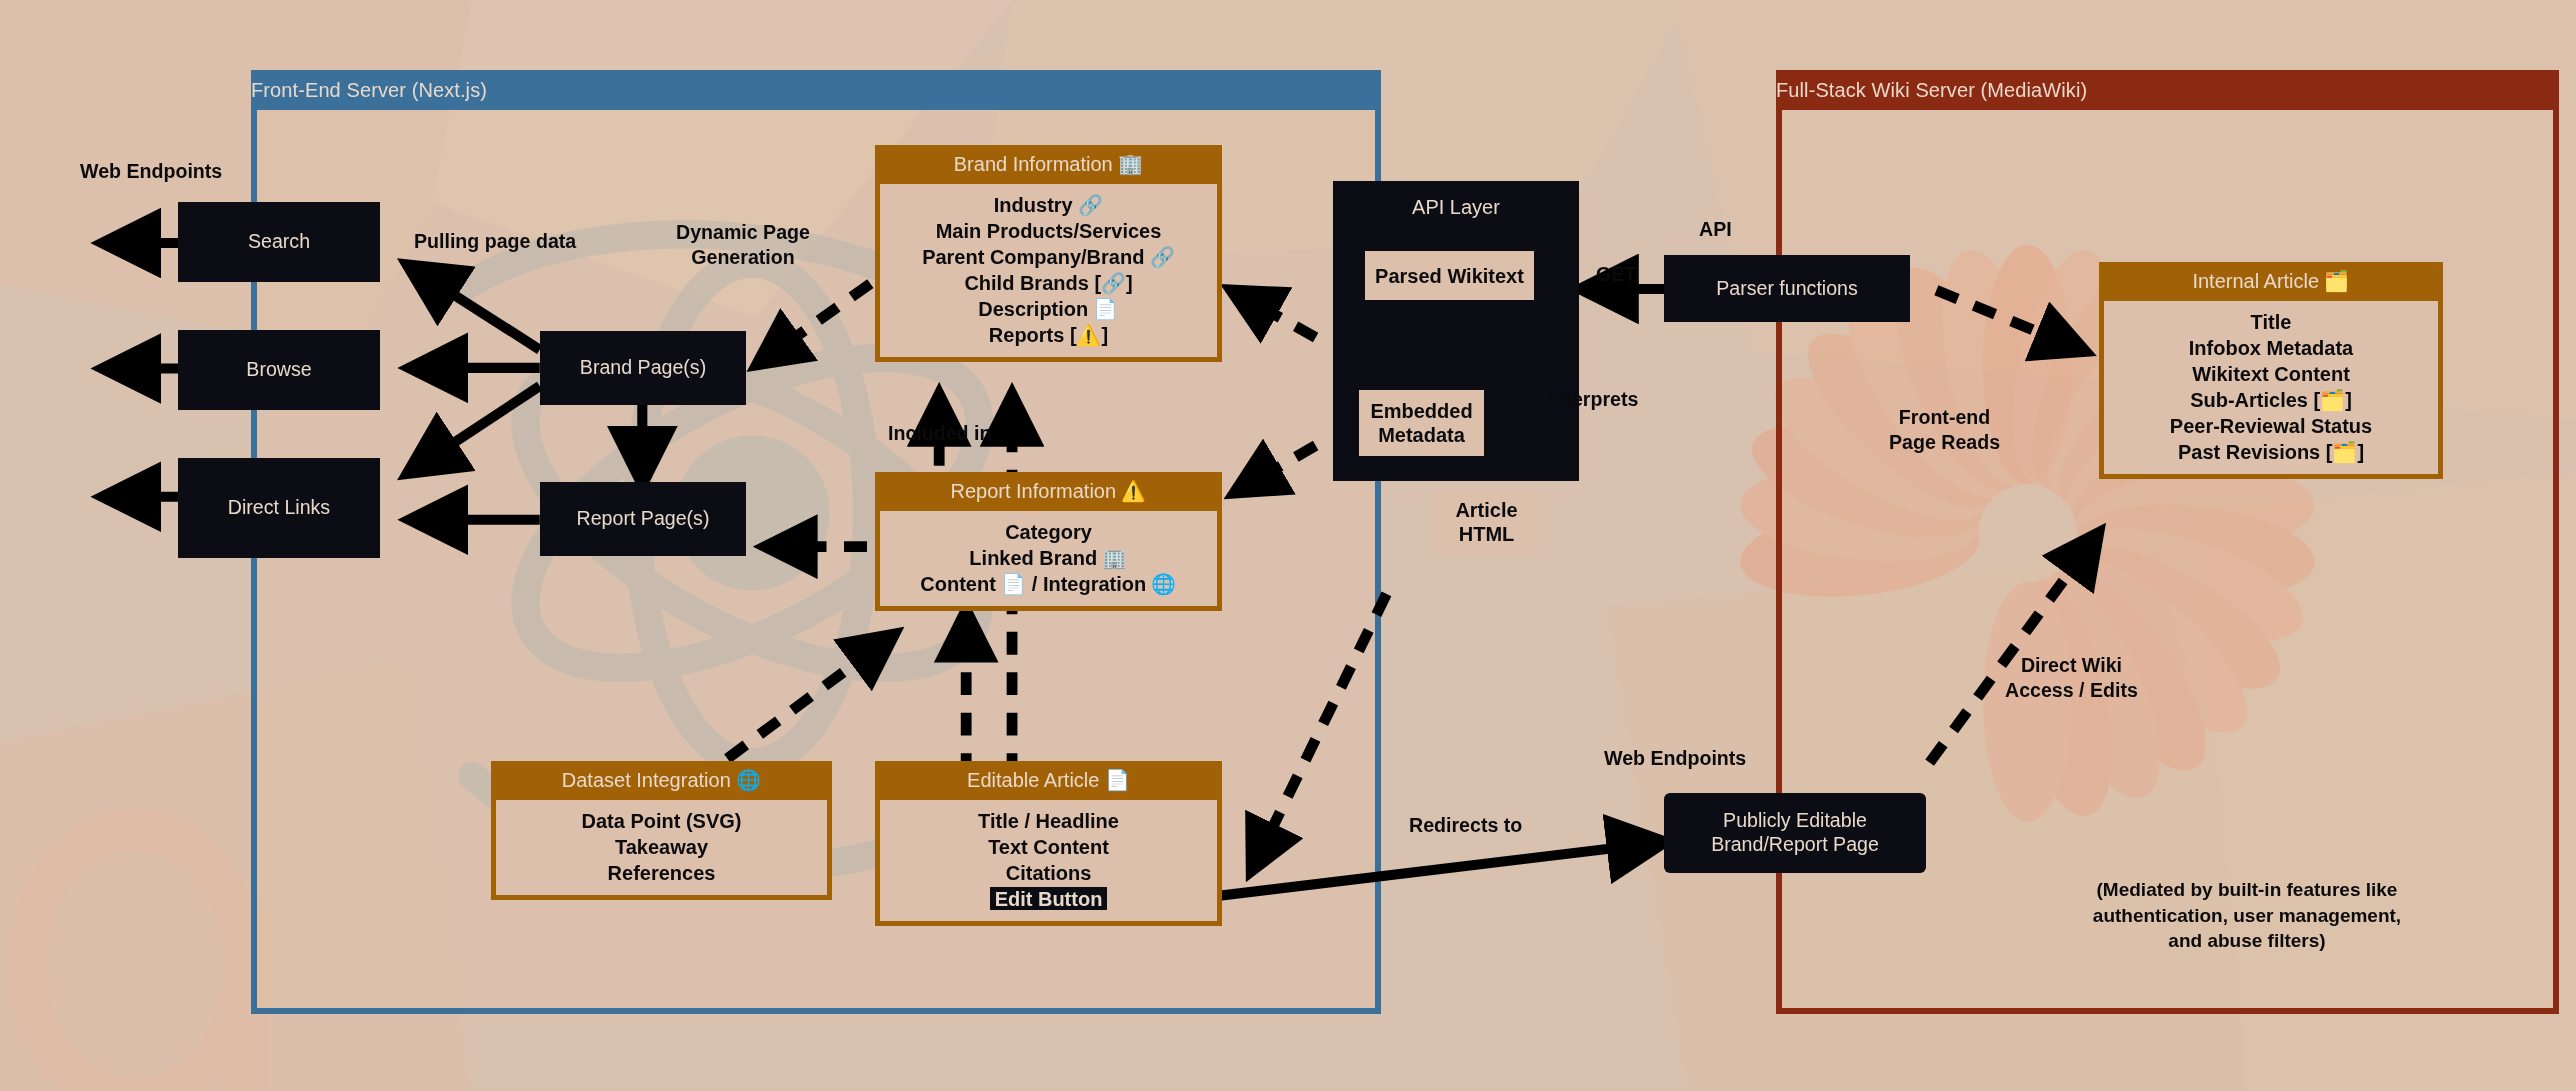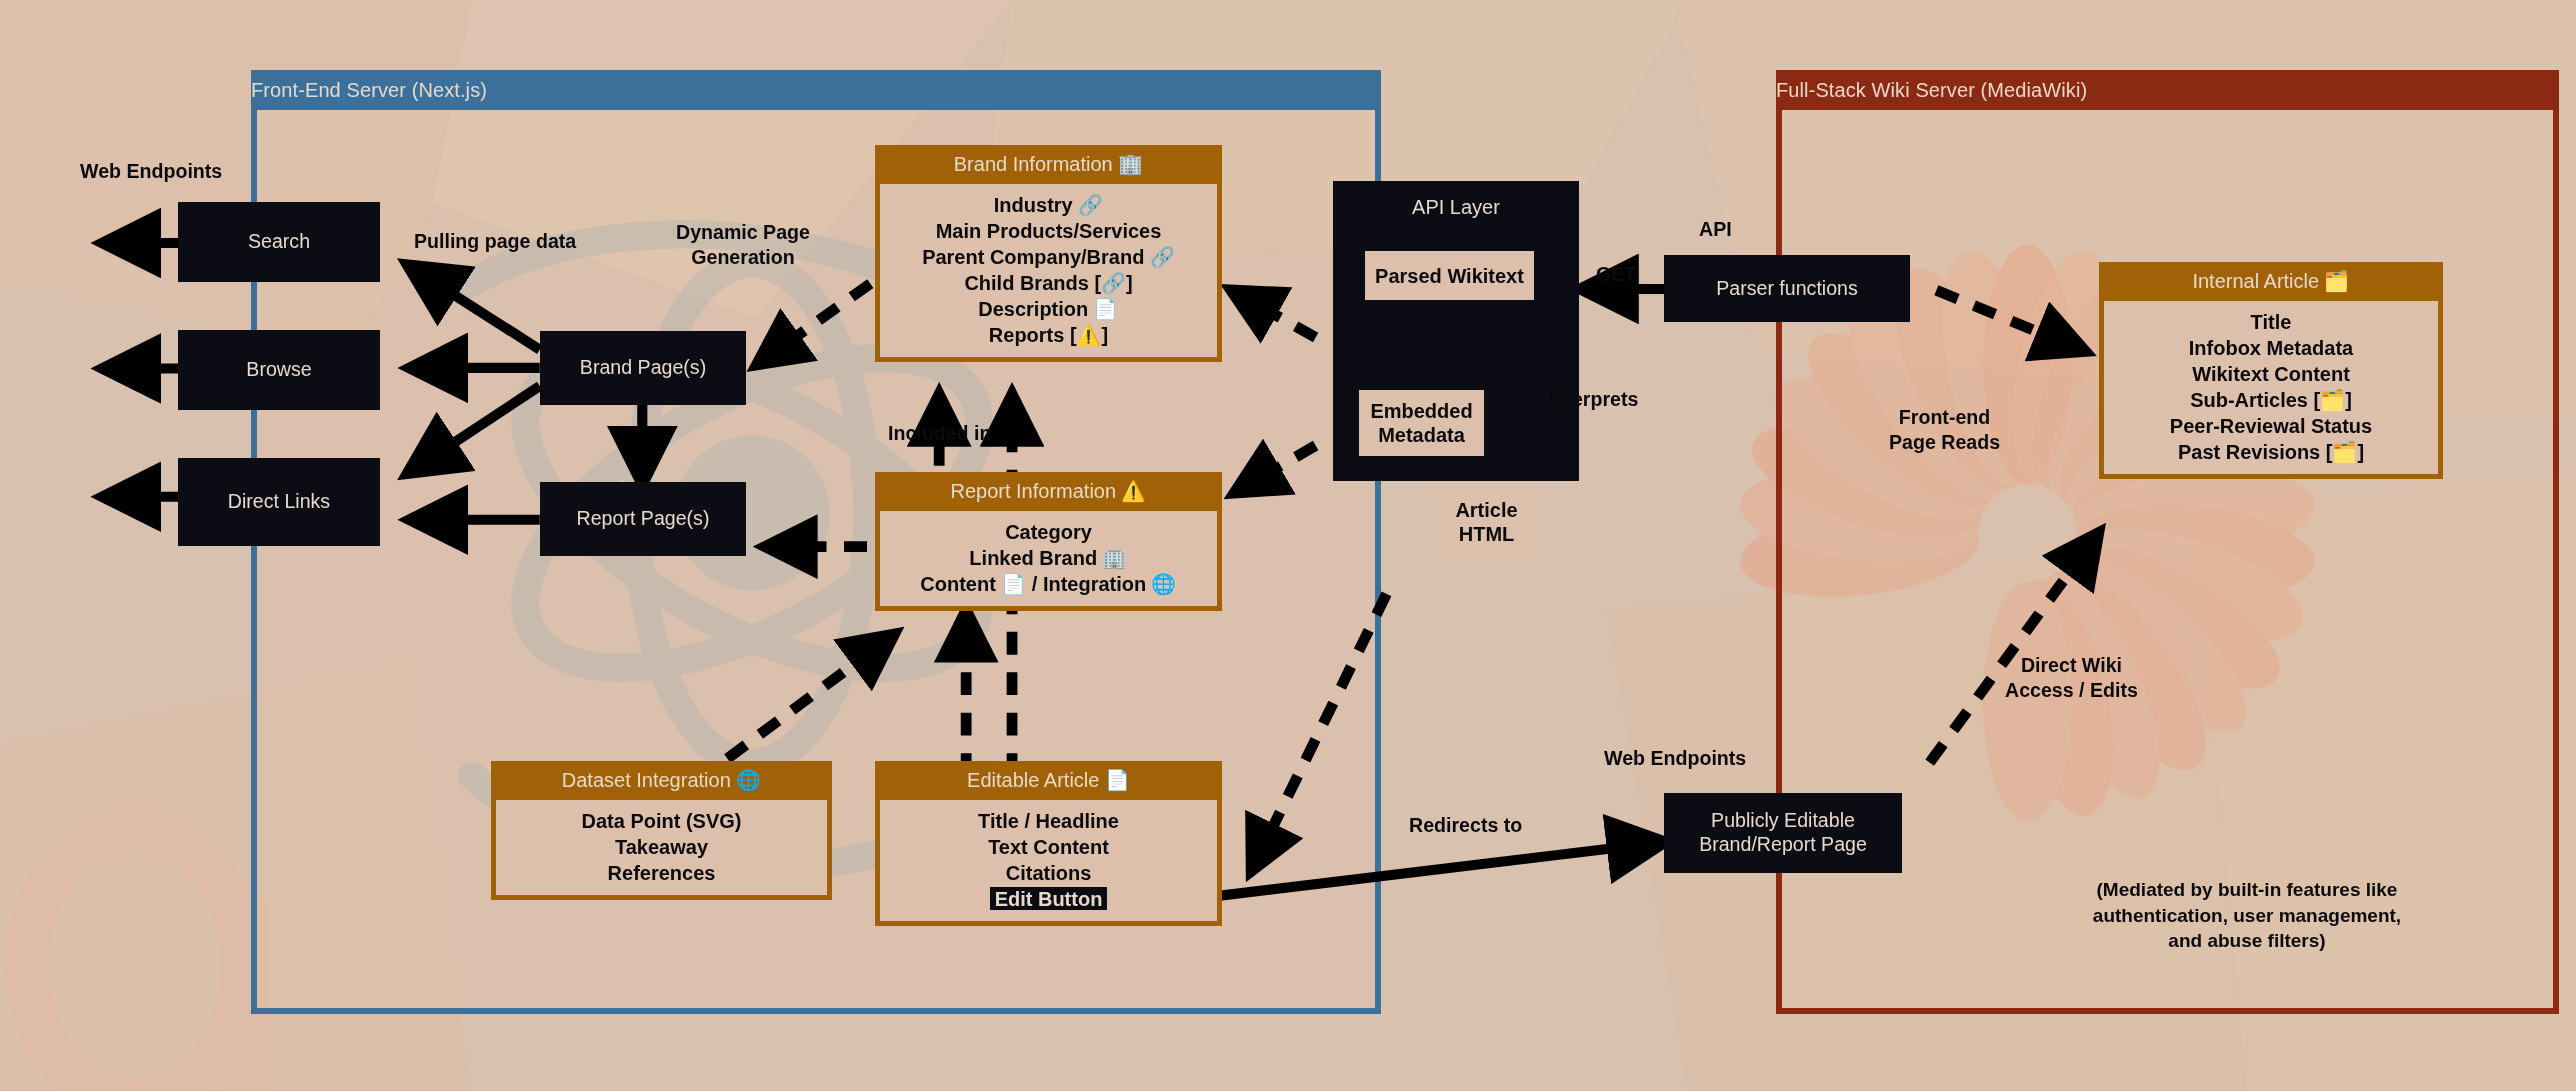--- a/index.html
+++ b/index.html
@@ -206,21 +206,21 @@
       <line x1="2055" y1="880" x2="1855" y2="1290"></line>
 
       <line x1="2870" y1="430" x2="3090" y2="520"></line>
 
       <line x1="2860" y1="1130" x2="3110" y2="790"></line>
     </g>
   </svg>
 
   <div class="node" id="n-search" style="left:178px;top:202px;width:202px;height:80px;">Search</div>
   <div class="node" id="n-browse" style="left:178px;top:330px;width:202px;height:80px;">Browse</div>
-  <div class="node" id="n-direct" style="left:178px;top:458px;width:202px;height:88px;">Direct Links</div>
+  <div class="node" id="n-direct" style="left:178px;top:458px;width:202px;height:100px;">Direct Links</div>
 
   <div class="node" id="n-brandpage" style="left:540px;top:331px;width:206px;height:74px;">Brand Page(s)</div>
   <div class="node" id="n-reportpage" style="left:540px;top:482px;width:206px;height:74px;">Report Page(s)</div>
 
   <div class="cbox" style="left:875px;top:145px;width:347px;">
     <span class="ctitle">
       <span>Brand Information</span>&nbsp;<span class="emoji">🏢</span>
     </span>
     <div class="clist">
       <div class="crow"><span>Industry </span><span class="emoji">🔗</span></div>
@@ -284,21 +284,21 @@
     <div class="clist">
       <div class="crow"><span>Title</span></div>
       <div class="crow"><span>Infobox Metadata</span></div>
       <div class="crow"><span>Wikitext Content</span></div>
       <div class="crow"><span>Sub-Articles [</span><span class="emoji">🗂️</span><span>]</span></div>
       <div class="crow"><span>Peer-Reviewal Status</span></div>
       <div class="crow"><span>Past Revisions [</span><span class="emoji">🗂️</span><span>]</span></div>
     </div>
   </div>
 
-  <div class="node" style="left:1664px;top:793px;width:238px;height:80px;white-space:pre;">Publicly Editable
+  <div class="node" style="left:1664px;top:793px;width:262px;height:80px;white-space:pre;border-radius:6px;">Publicly Editable
 Brand/Report Page</div>
 
   <div class="lbl left" style="left:80px;top:159px;">Web Endpoints</div>
   <div class="lbl" style="left:414px;top:229px;">Pulling page data</div>
   <div class="lbl" style="left:676px;top:220px;">Dynamic Page
 Generation</div>
   <div class="lbl" style="left:888px;top:421px;">Included in</div>
   <div class="lbl" style="left:1699px;top:217px;">API</div>
   <div class="lbl" style="left:1596px;top:262px;">GET</div>
   <div class="lbl" style="left:1548px;top:387px;color:#0b0b0e;">Interprets</div>

